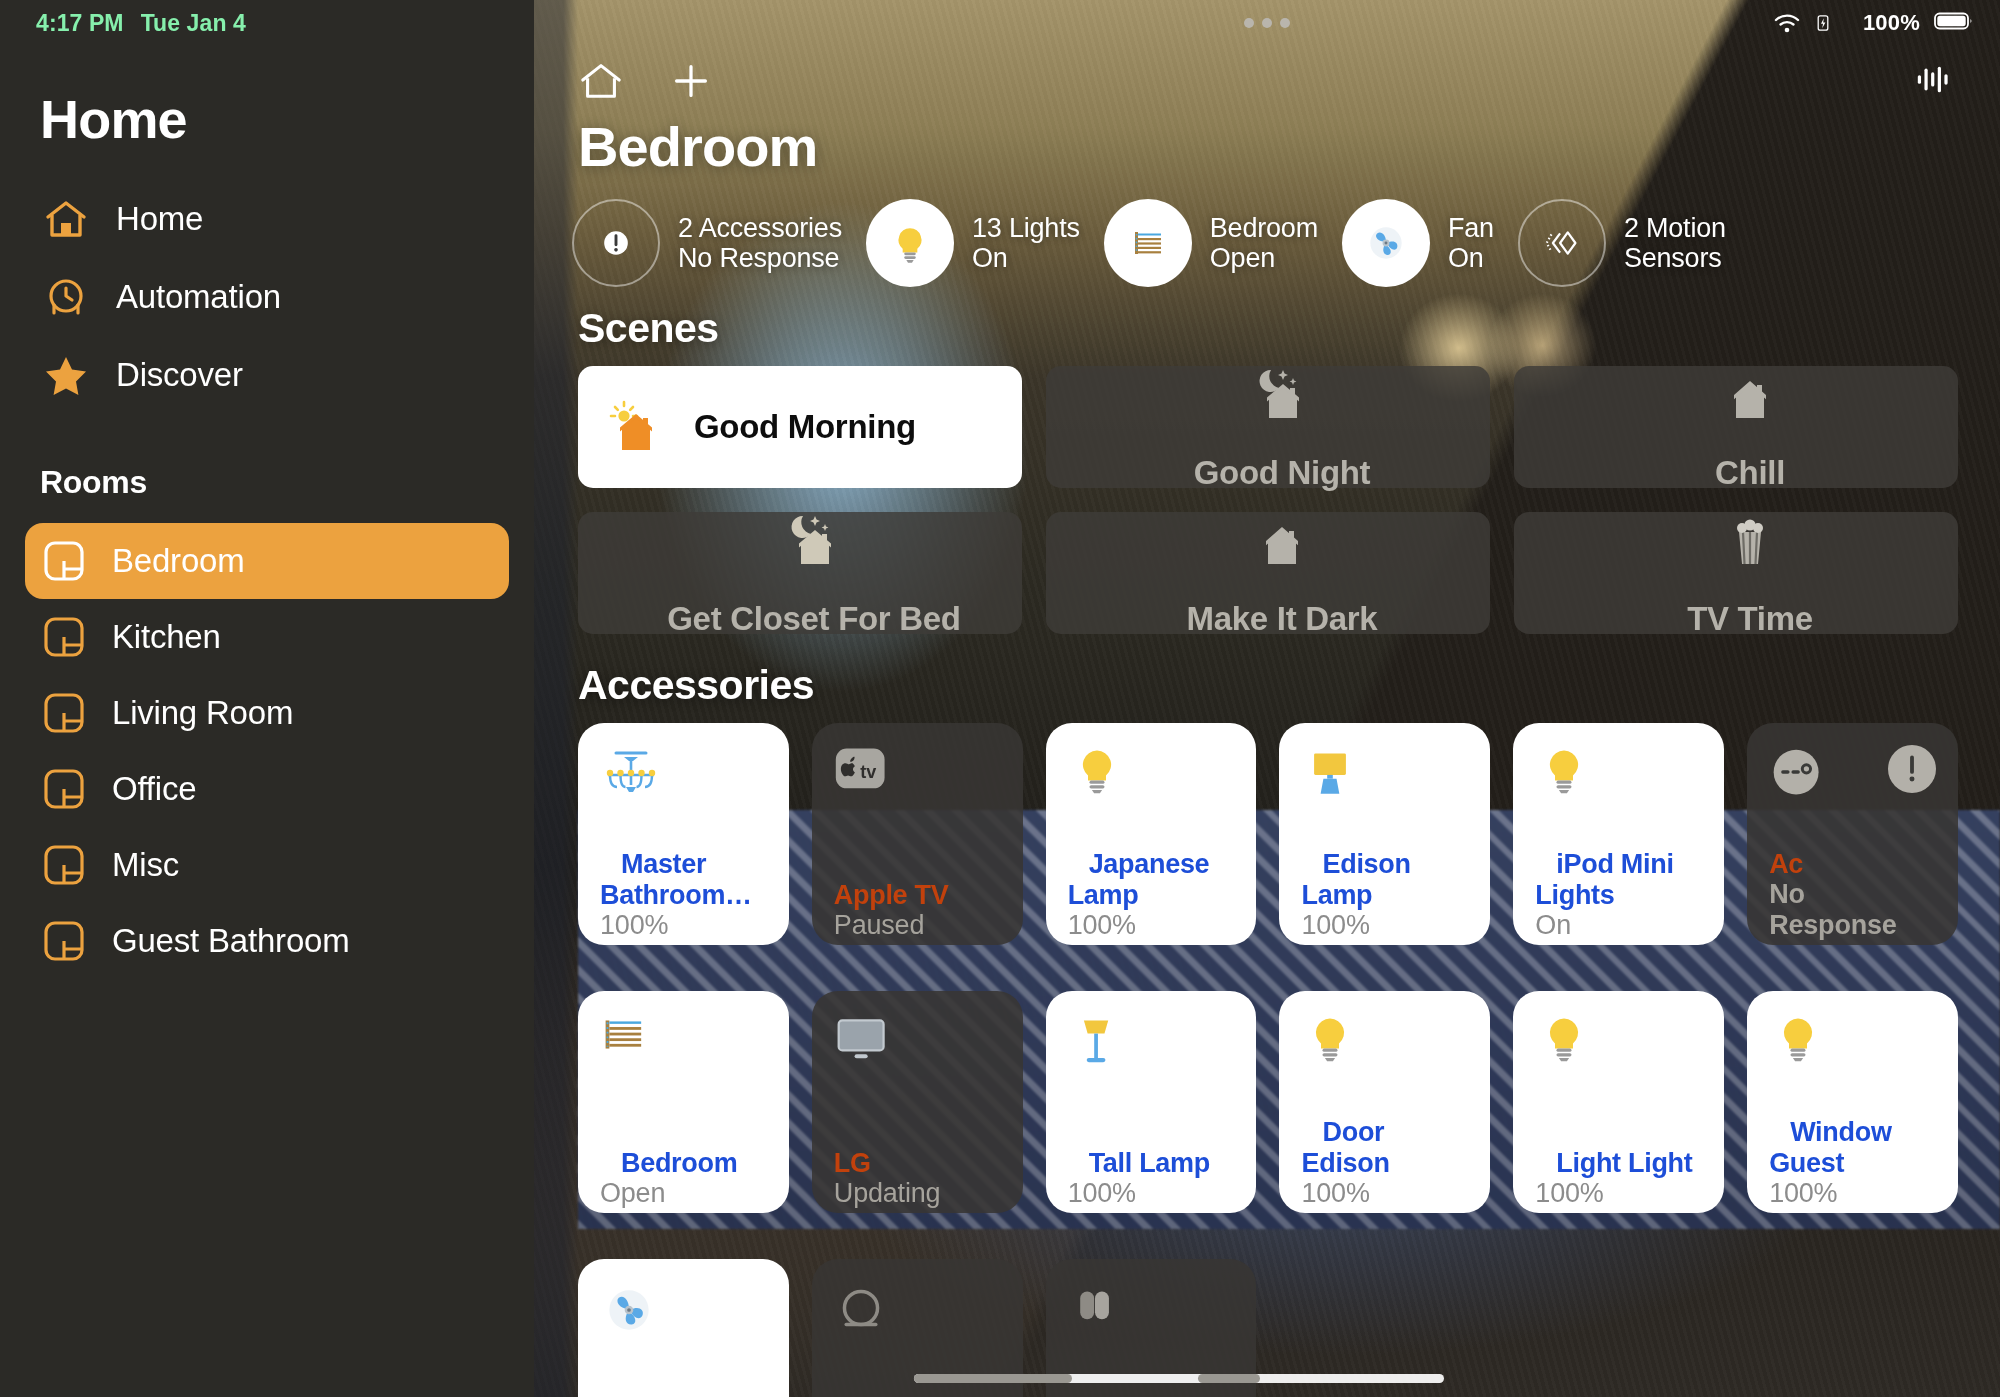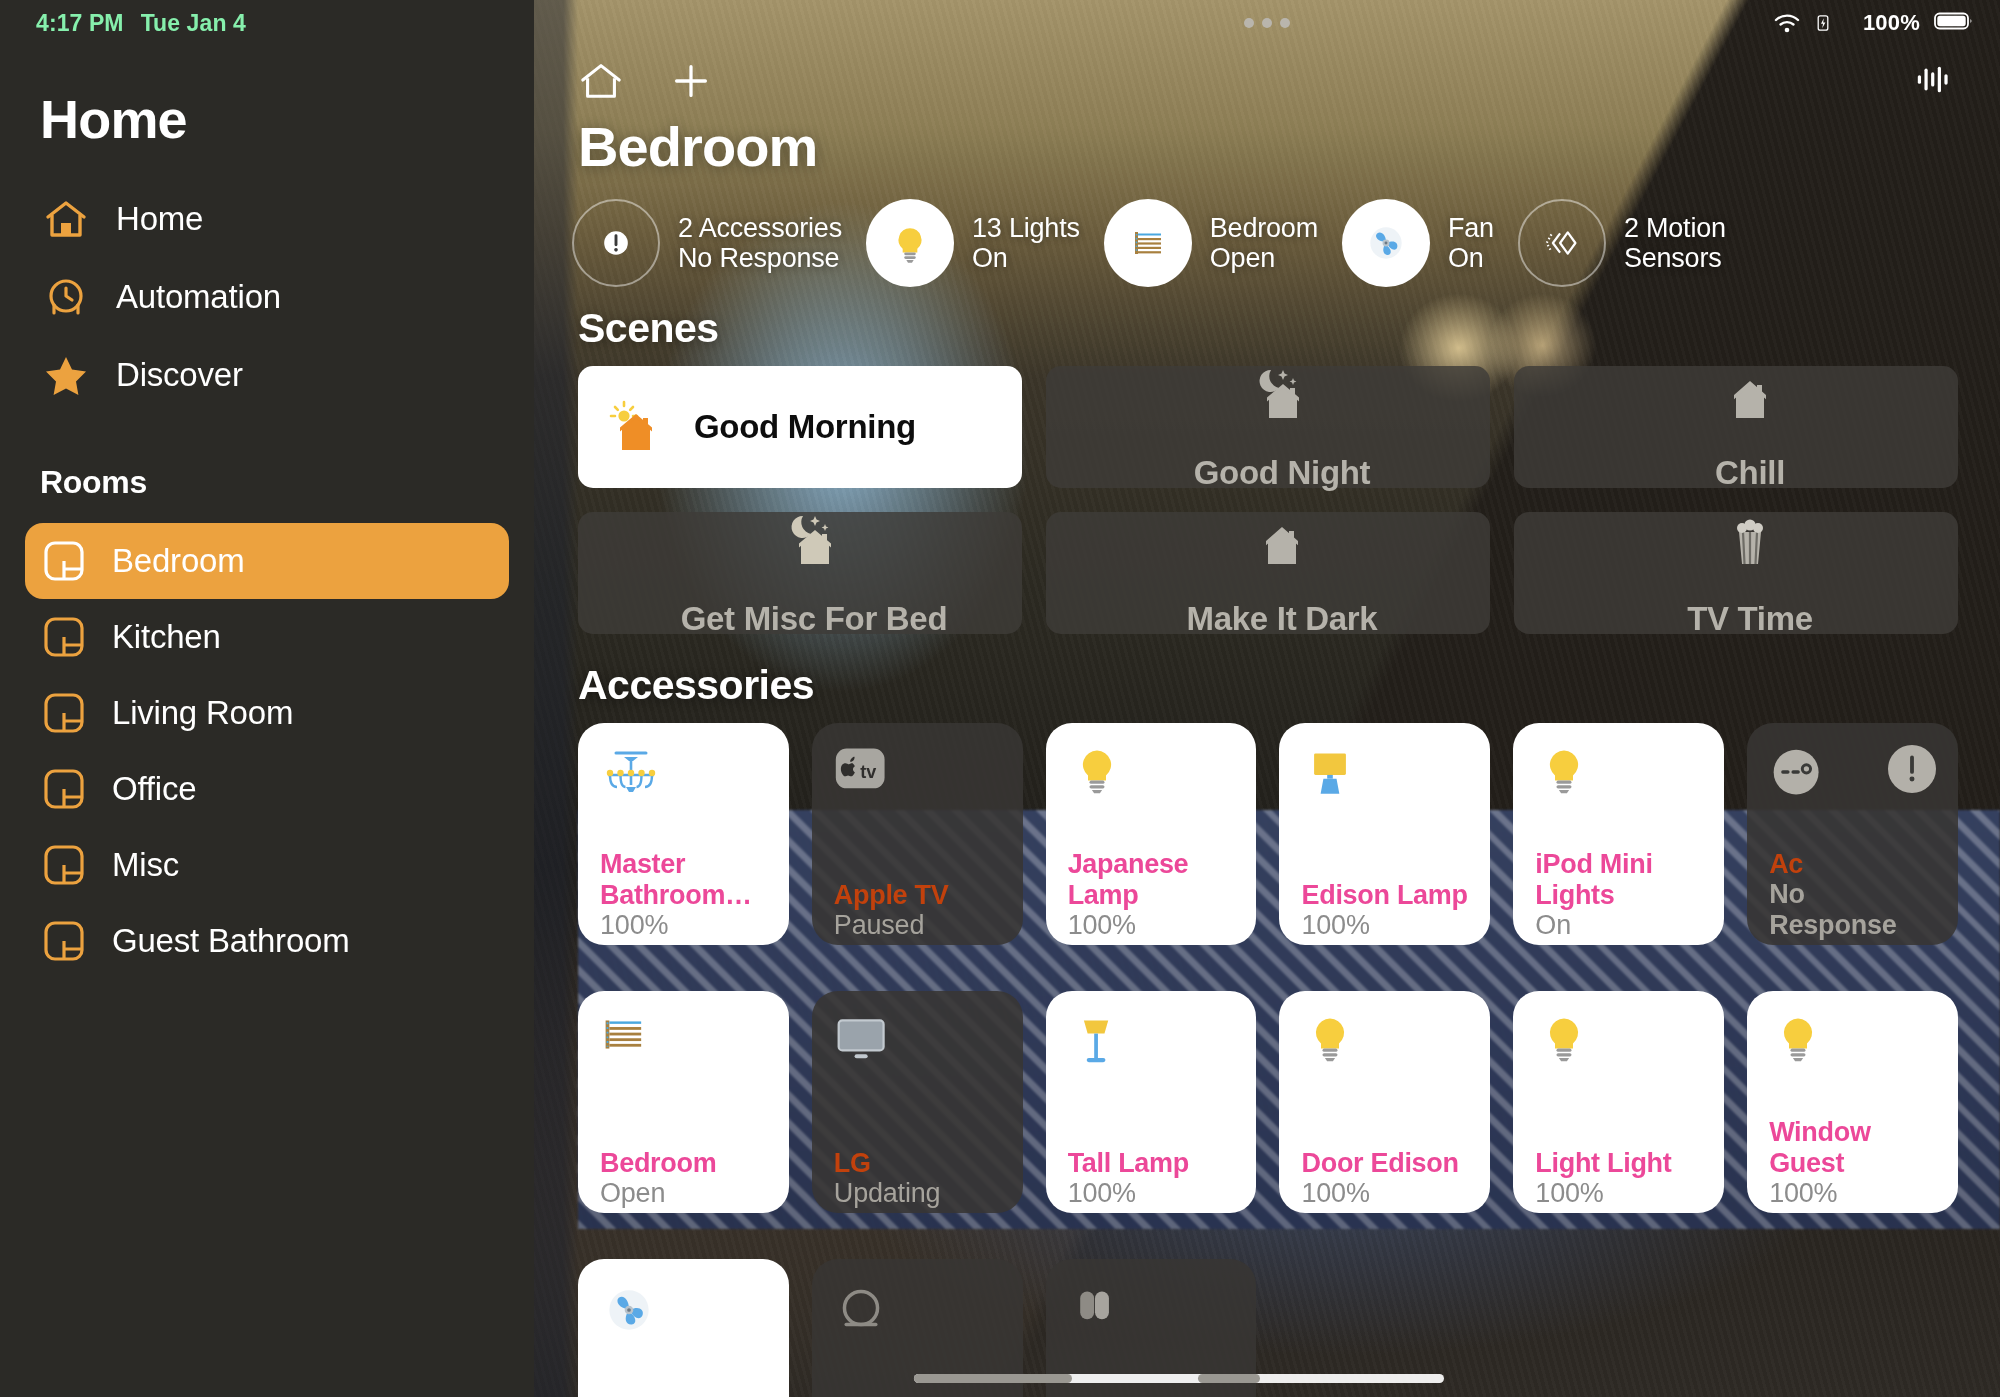--- a/index.html
+++ b/index.html
@@ -103,21 +103,21 @@
   .acc-title { padding-top:28px; }
 
   .accessories { display:grid; grid-template-columns:repeat(6, 1fr); gap:23px; padding:14px 42px 0 44px; }
   .acc { height:222px; border-radius:26px; padding:22px 20px 4px 22px; position:relative;
          display:flex; flex-direction:column; justify-content:space-between; cursor:pointer; }
   .acc.on { background:#fff; }
   .acc.off { background:rgba(56,54,51,.88); }
   .acc-ico { width:62px; height:62px; }
   .acc-name { font-size:27px; font-weight:bold; line-height:1.12; letter-spacing:-.3px; }
   .acc-state { font-size:27px; line-height:1.15; letter-spacing:-.2px; }
-  .acc.on .acc-name { color:#ec4899; }
+  .acc.on .acc-name { color:#1d4ed8;margin-left:21px; }
   .acc.on .acc-state { color:#8c8c8c; }
   .acc.off .acc-name { color:#c2410c; }
   .acc.off .acc-state { color:#a6a39c; }
   .acc-state.err { color:#ff3b30; font-weight:bold; }
   .warn-badge { position:absolute; right:22px; top:22px; width:48px; height:48px; border-radius:50%;
                 background:#b3b0a9; display:flex; align-items:center; justify-content:center; }
 
   .acc-row3 { margin-top:23px; }
 
   
@@ -433,21 +433,21 @@
           <span class="scene-ico">
             <svg viewBox="0 0 58 58" width="58" height="58">
               <path d="M18 4 a11 11 0 1 0 8 18 a12 12 0 0 1 -8 -18Z" fill="#cfc9b8"></path>
               <path d="M30 4 l1.5 3.6 L35 9 l-3.5 1.4 L30 14 l-1.5-3.6 L25 9 l3.5-1.4Z" fill="#cfc9b8"></path>
               <path d="M40 12 l1 2.4 L43.4 15.4 L41 16.4 L40 19 l-1-2.6 L36.6 15.4 L39 14.4Z" fill="#cfc9b8"></path>
               <path d="M16 32 L30 20 L44 32 v20 H16 Z" fill="#cfc9b8"></path>
               <path d="M30 18 L46 31.5 v4 L30 22 L14 35.5 v-4 Z" fill="#cfc9b8"></path>
               <rect x="37" y="22" width="5" height="9" fill="#cfc9b8"></rect>
             </svg>
           </span>
-          <span class="scene-label">Get Misc For Bed</span>
+          <span class="scene-label">Get Closet For Bed</span>
         </div>
 
         <div class="scene off">
           <span class="scene-ico">
             <svg viewBox="0 0 58 58" width="58" height="58">
               <path d="M15 30 L29 17 L43 30 v22 H15 Z" fill="#b5b2aa"></path>
               <path d="M29 15 L45 29 v4.2 L29 19.4 L13 33.2 v-4.2 Z" fill="#b5b2aa"></path>
               <rect x="36" y="19" width="5" height="9" fill="#b5b2aa"></rect>
             </svg>
           </span>

